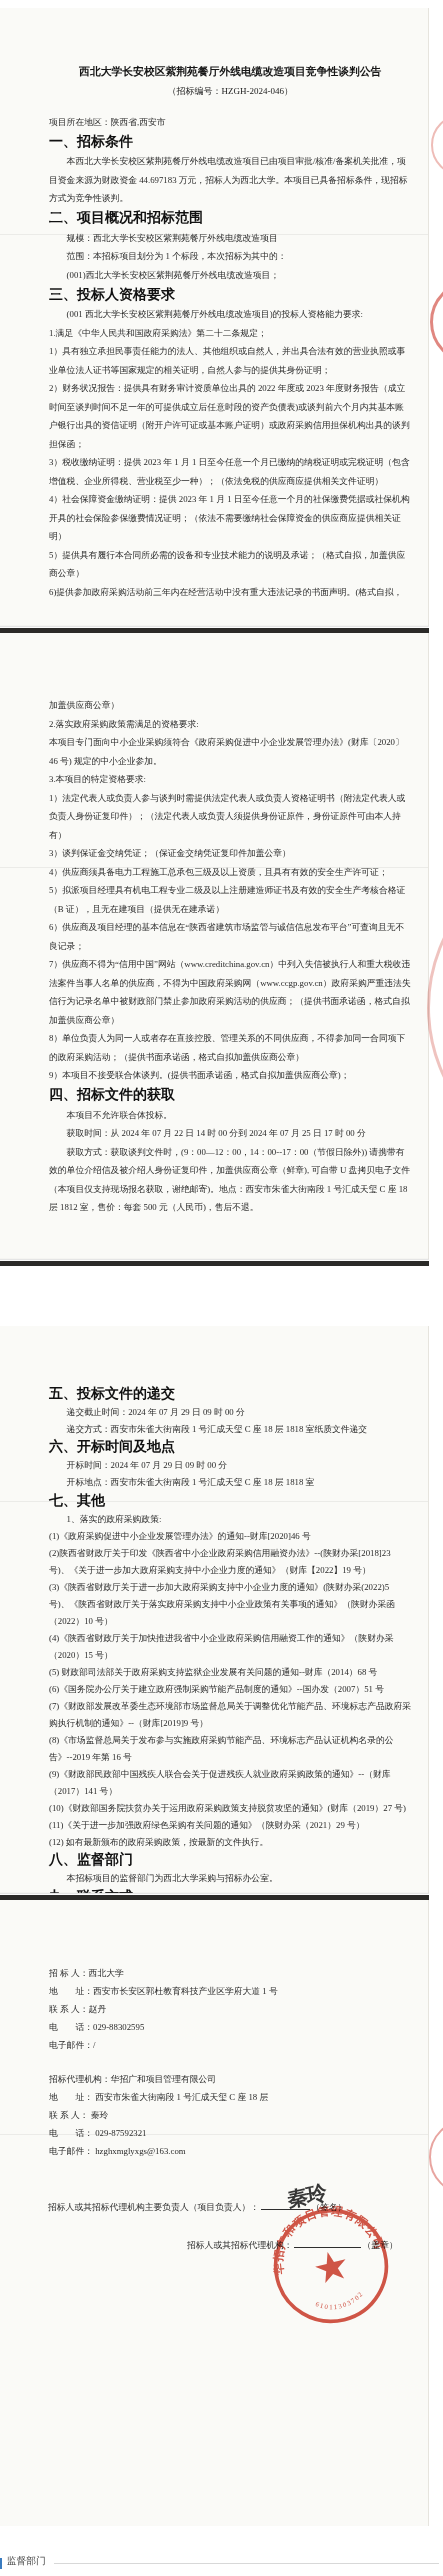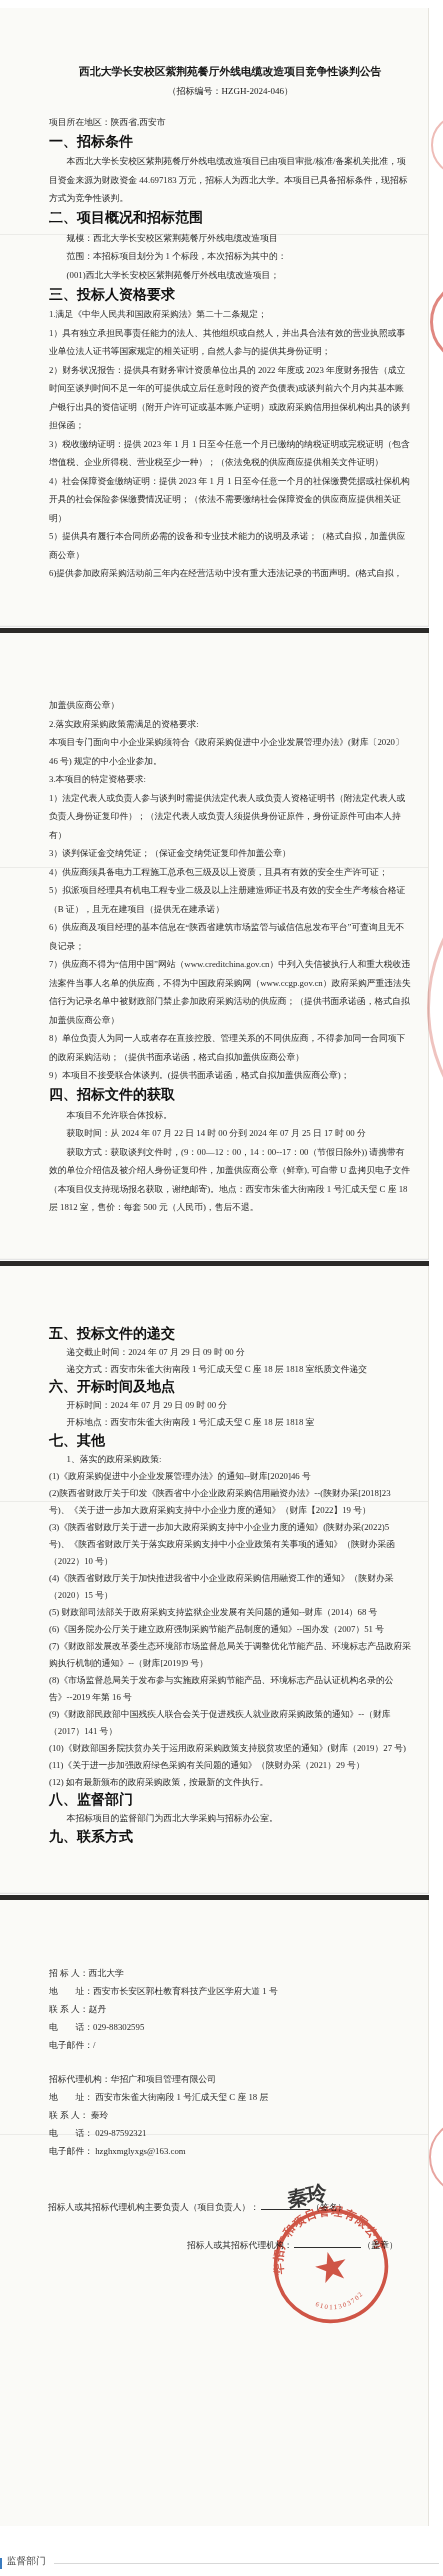--- a/index.html
+++ b/index.html
@@ -3,21 +3,21 @@
 <meta charset="utf-8">
 <style>
   html,body{margin:0;padding:0;background:#fff;}
   .stage{position:relative;width:443px;height:2691px;overflow:hidden;background:#ffffff;
          font-family:"Liberation Serif","DejaVu Serif",serif;}
   
   .scan-page{position:absolute;left:0;width:429px;background:#fafaf7;border-right:0.5px solid #e6e4de;
              box-sizing:border-box;padding:0 16.5px 0 49px;color:#2a2a2a;font-size:8.8px;overflow:hidden;}
   .pg1{top:7.7px;height:620px;line-height:18.5px;padding-top:56px;}
   .pg2{top:633px;height:629px;line-height:18.5px;padding-top:63px;}
-  .pg3{top:1266px;height:692px;line-height:17px;padding-top:58px;}
+  .pg3{top:1326px;height:692px;line-height:17px;padding-top:58px;}
   .pg4{top:1900px;height:626px;line-height:18px;padding-top:64px;position:absolute;}
   .page-bar{position:absolute;left:0;width:429px;height:5.2px;background:#2b2a28;
             box-shadow:0 -1.5px 0 #fcfcfc, 0 -2.1px 0 #cfcfcf;}
   .bar1{top:628px;} .bar2{top:1261px;} .bar3{top:1895px;}
   .b-title{text-align:center;font-family:"Liberation Sans","DejaVu Sans",sans-serif;
            font-weight:700;font-size:10.8px;line-height:15.5px;color:#161616;margin-bottom:6.2px;}
   .b-subtitle{text-align:center;font-size:9px;line-height:13.4px;margin-bottom:14px;color:#222;}
   .line{margin:0;}
   .b-h{font-family:Liberation Mono, monospace;font-weight:700;font-size:14px;
        color:#111;padding:1.5px 0 1px 0;}
@@ -59,20 +59,21 @@
     <div>
 
     <div class="line b-pn">项目所在地区：陕西省,西安市</div>
         <div class="line b-h">一、招标条件</div>
         <div class="line b-p">本西北大学长安校区紫荆苑餐厅外线电缆改造项目已由项目审批/核准/备案机关批准，项目资金来源为财政资金 44.697183 万元，招标人为西北大学。本项目已具备招标条件，现招标方式为竞争性谈判。</div>
         <div class="line b-h">二、项目概况和招标范围</div>
         <div class="line b-p">规模：西北大学长安校区紫荆苑餐厅外线电缆改造项目</div>
         <div class="line b-p">范围：本招标项目划分为 1 个标段，本次招标为其中的：</div>
         <div class="line b-p">(001)西北大学长安校区紫荆苑餐厅外线电缆改造项目；</div>
         <div class="line b-h">三、投标人资格要求</div>
+        <div class="line b-p">(001 西北大学长安校区紫荆苑餐厅外线电缆改造项目)的投标人资格能力要求:</div>
         <div class="line b-pn">1.满足《中华人民共和国政府采购法》第二十二条规定；</div>
         <div class="line b-pn">1）具有独立承担民事责任能力的法人、其他组织或自然人，并出具合法有效的营业执照或事业单位法人证书等国家规定的相关证明，自然人参与的提供其身份证明；</div>
         <div class="line b-pn">2）财务状况报告：提供具有财务审计资质单位出具的 2022 年度或 2023 年度财务报告（成立时间至谈判时间不足一年的可提供成立后任意时段的资产负债表)或谈判前六个月内其基本账户银行出具的资信证明（附开户许可证或基本账户证明）或政府采购信用担保机构出具的谈判担保函；</div>
         <div class="line b-pn">3）税收缴纳证明：提供 2023 年 1 月 1 日至今任意一个月已缴纳的纳税证明或完税证明（包含增值税、企业所得税、营业税至少一种）；（依法免税的供应商应提供相关文件证明）</div>
         <div class="line b-pn">4）社会保障资金缴纳证明：提供 2023 年 1 月 1 日至今任意一个月的社保缴费凭据或社保机构开具的社会保险参保缴费情况证明；（依法不需要缴纳社会保障资金的供应商应提供相关证明）</div>
         <div class="line b-pn">5）提供具有履行本合同所必需的设备和专业技术能力的说明及承诺；（格式自拟，加盖供应商公章）</div>
         <div class="line b-pn">6)提供参加政府采购活动前三年内在经营活动中没有重大违法记录的书面声明。(格式自拟，</div>
       </div>
   </div>
   <div class="page-bar bar1"></div>

